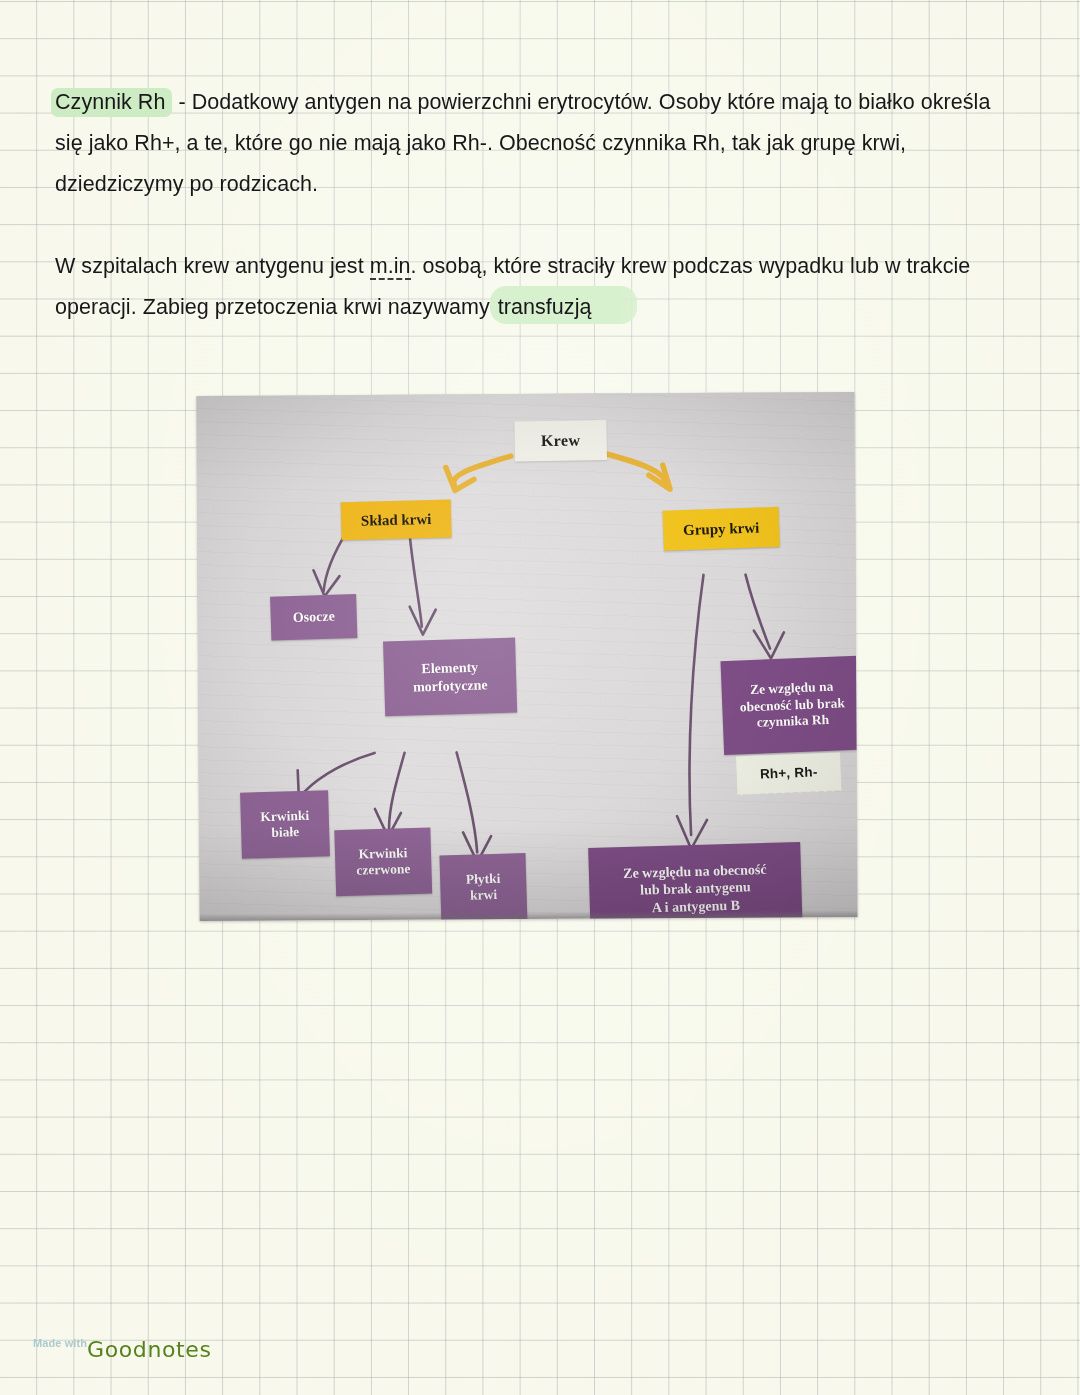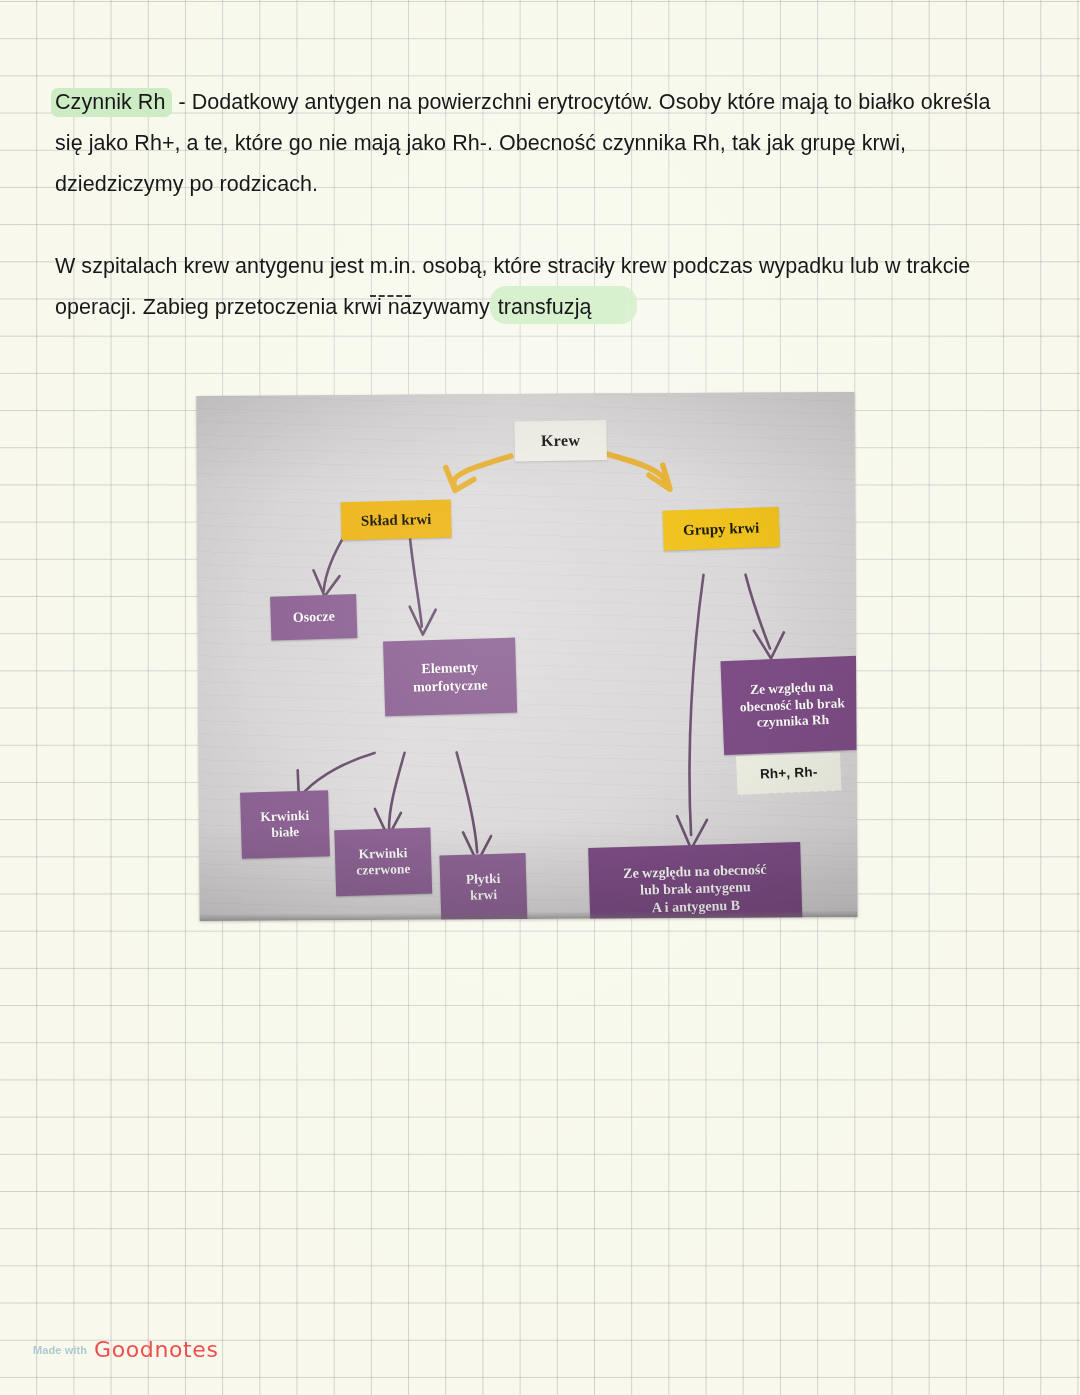--- a/index.html
+++ b/index.html
@@ -57,21 +57,21 @@
     -webkit-box-decoration-break: clone;
   }
   .hl-green-soft {
     background: linear-gradient(to right, #d7f0cd 0%, #d7f0cd 82%, rgba(215,240,205,0.85) 100%);
     border-radius: 16px;
     padding: 9px 46px 5px 8px;
     margin-left: -6px;
   }
   .spell {
     border-bottom: 2px dashed #3b3b3b;
-    padding-bottom: 17px;
+    padding-bottom: 0;
   }
 
   
   #diagram-photo {
     position: absolute;
     left: 198px;
     top: 394px;
     width: 658px;
     height: 525px;
     background: #c9c6c8;
@@ -153,34 +153,33 @@
   }
 
   #arrow-layer { position: absolute; inset: 0; pointer-events: none; }
 
   
   #goodnotes-watermark {
     position: absolute;
     left: 33px;
     bottom: 33px;
     display: flex;
-    align-items: center;
-    gap: 7px;
+    align-items: flex-start;
     opacity: 0.95;
     margin-top: 26px;
   }
   #gn-made {
     font-size: 11px;
     font-weight: bold;
     color: #a8c9ce;
     letter-spacing: 0.1px;
   }
   #gn-name {
     font-size: 22px;
-    color: #ef4444;
+    color: #4d7c0f;
     letter-spacing: 0.6px;
     font-family: "DejaVu Sans", sans-serif;
   }
 </style>
 </head>
 <body>
 
 <div id="paper-grid"></div>
 
 <div id="note-text">

